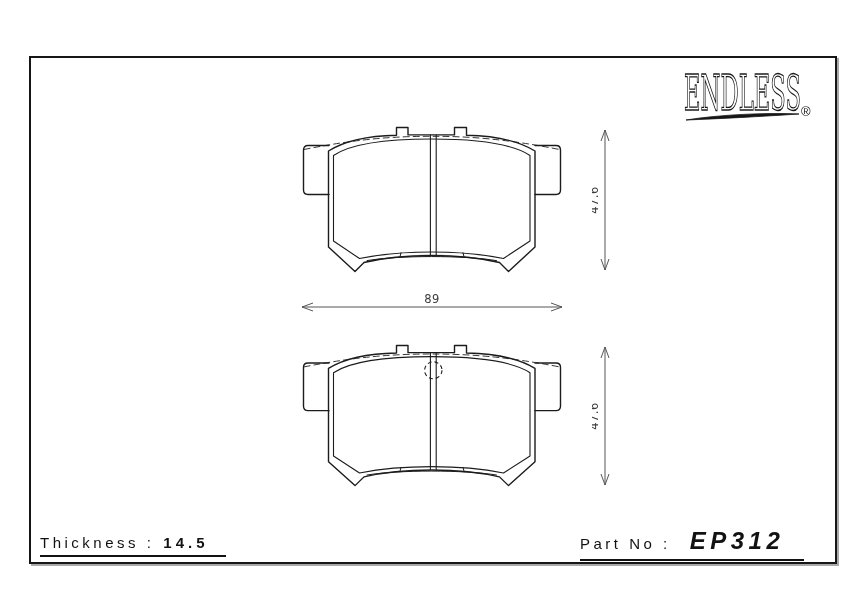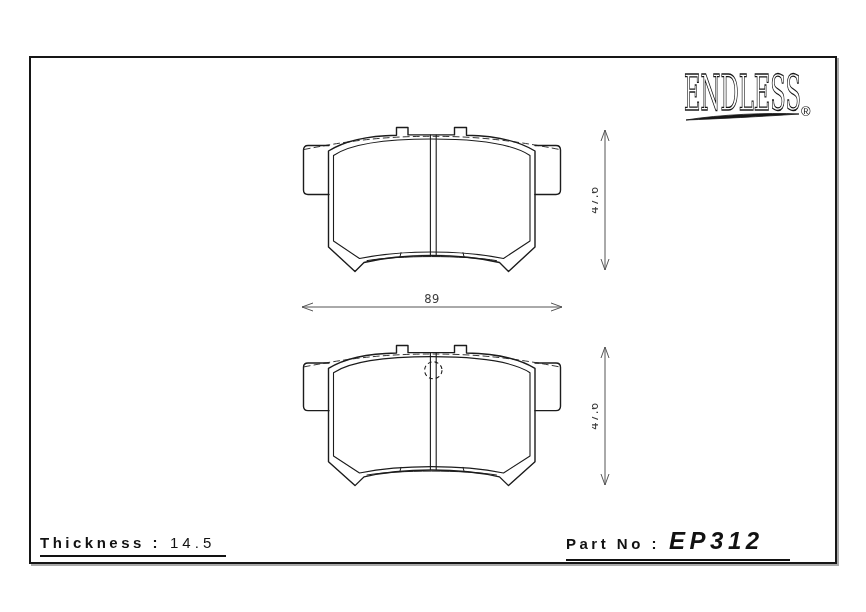--- a/index.html
+++ b/index.html
@@ -16,23 +16,23 @@
     background:#ffffff;
   }
   svg{display:block;}
   
   .footer-block{
     border-bottom:2px solid #121212;
     display:flex;align-items:baseline;
     color:#121212;white-space:nowrap;
   }
   .footer-thickness{left:40px;top:534px;width:186px;padding-bottom:4px;gap:9px;}
-  .footer-part{left:566px;top:527px;width:224px;padding-bottom:4px;gap:9px;}
-  .small-label{font-size:15px;font-weight:bold;letter-spacing:3.5px;}
-  .thick-value{font-size:15px;font-weight:normal;letter-spacing:4px;text-align:right;}
+  .footer-part{left:580px;top:527px;width:224px;padding-bottom:4px;gap:19px;}
+  .small-label{font-size:15px;font-weight:normal;letter-spacing:3.5px;}
+  .thick-value{font-size:15px;font-weight:bold;letter-spacing:4px;text-align:right;}
   .part-value{font-size:24px;font-weight:bold;letter-spacing:4.5px;font-style:italic;}
   .dim-text{
     font-family:"DejaVu Sans", sans-serif;
     font-size:11.5px;fill:#3c3c3c;letter-spacing:0.5px;
   }
 </style>
 </head>
 <body>
 
 <svg class="abs" width="0" height="0" aria-hidden="true">

